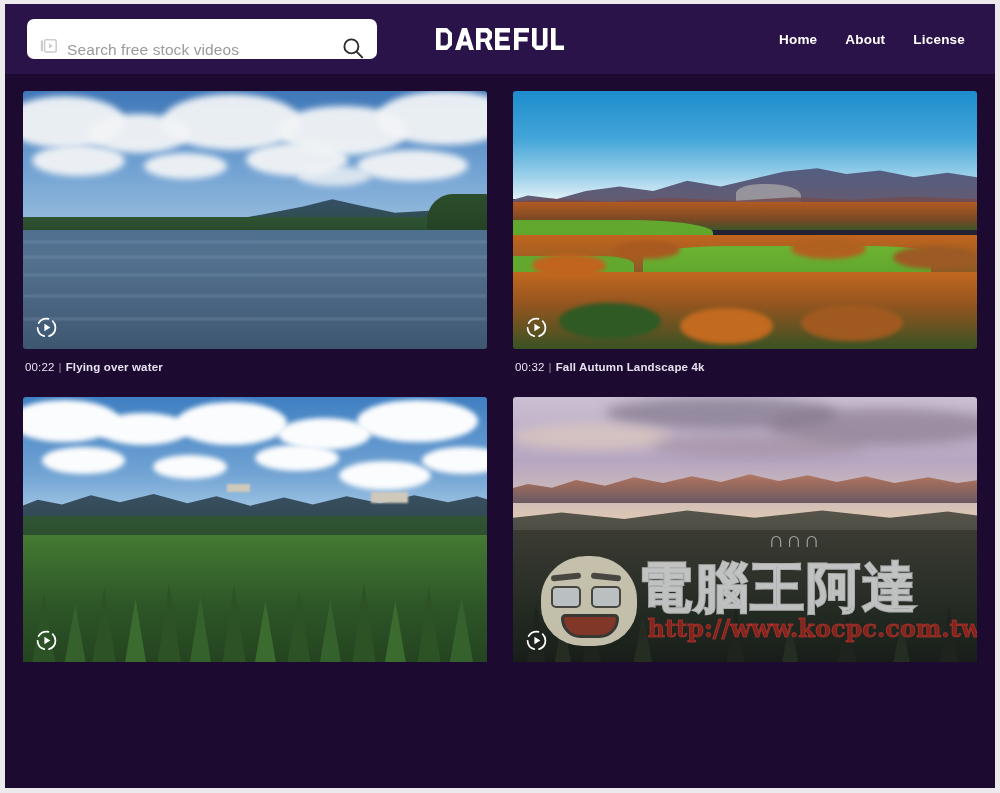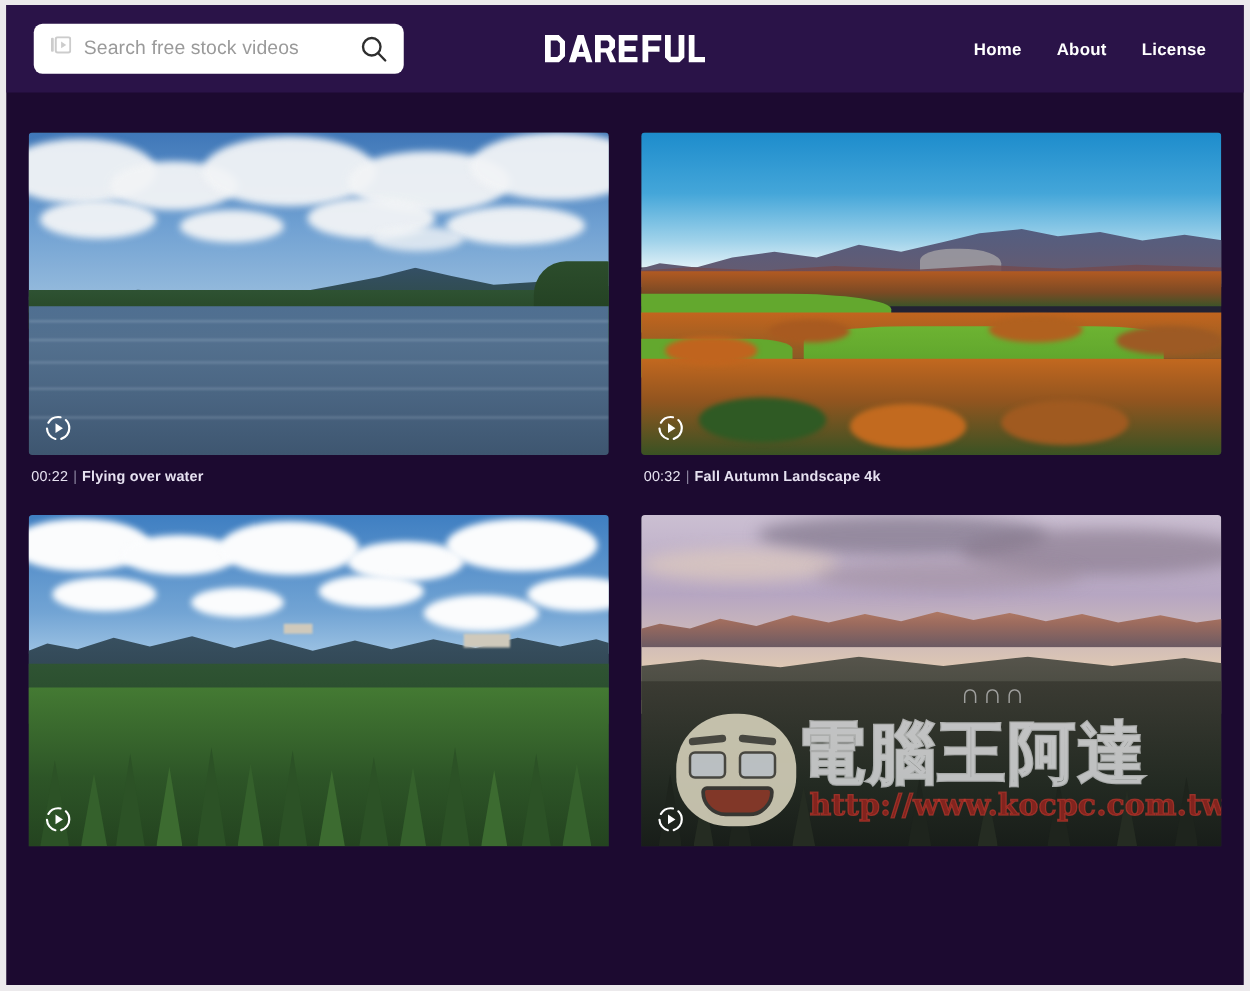--- a/index.html
+++ b/index.html
@@ -22,25 +22,25 @@
   #header {
     position: relative;
     height: 70px;
     background: #2a1348;
     display: flex;
     align-items: center;
     padding: 0 22px;
   }
   #search-wrap {
     position: relative;
-    width: 296px; height: 40px;
+    width: 350px; height: 40px;
     background: #ffffff;
     border-radius: 7px;
     display: flex;
-    align-items: center;
+    align-items: flex-end;
     padding: 0 12px 0 13px;
   }
   #search-wrap .vid-icon { flex: 0 0 auto; margin-right: 10px; opacity: .72; }
   #search-input {
     flex: 1 1 auto;
     border: none; outline: none;
     font-family: "Liberation Sans", sans-serif;
     font-size: 15.5px;
     color: #3a3a3a;
     background: transparent;
@@ -124,21 +124,21 @@
     font-weight: 700;
     color: #ffffff;
     padding: 8px 16px 9px;
     background: #2e1a50;
     letter-spacing: .1px;
   }
   .sort-btn.active { background: #4b348a; }
 
   
   #grid {
-    margin-top: 32px;
+    margin-top: 17px;
     padding: 0 18px;
     display: grid;
     grid-template-columns: 1fr 1fr;
     column-gap: 26px;
     row-gap: 0;
   }
   .card { width: 100%; }
   .thumb {
     position: relative;
     width: 100%;

